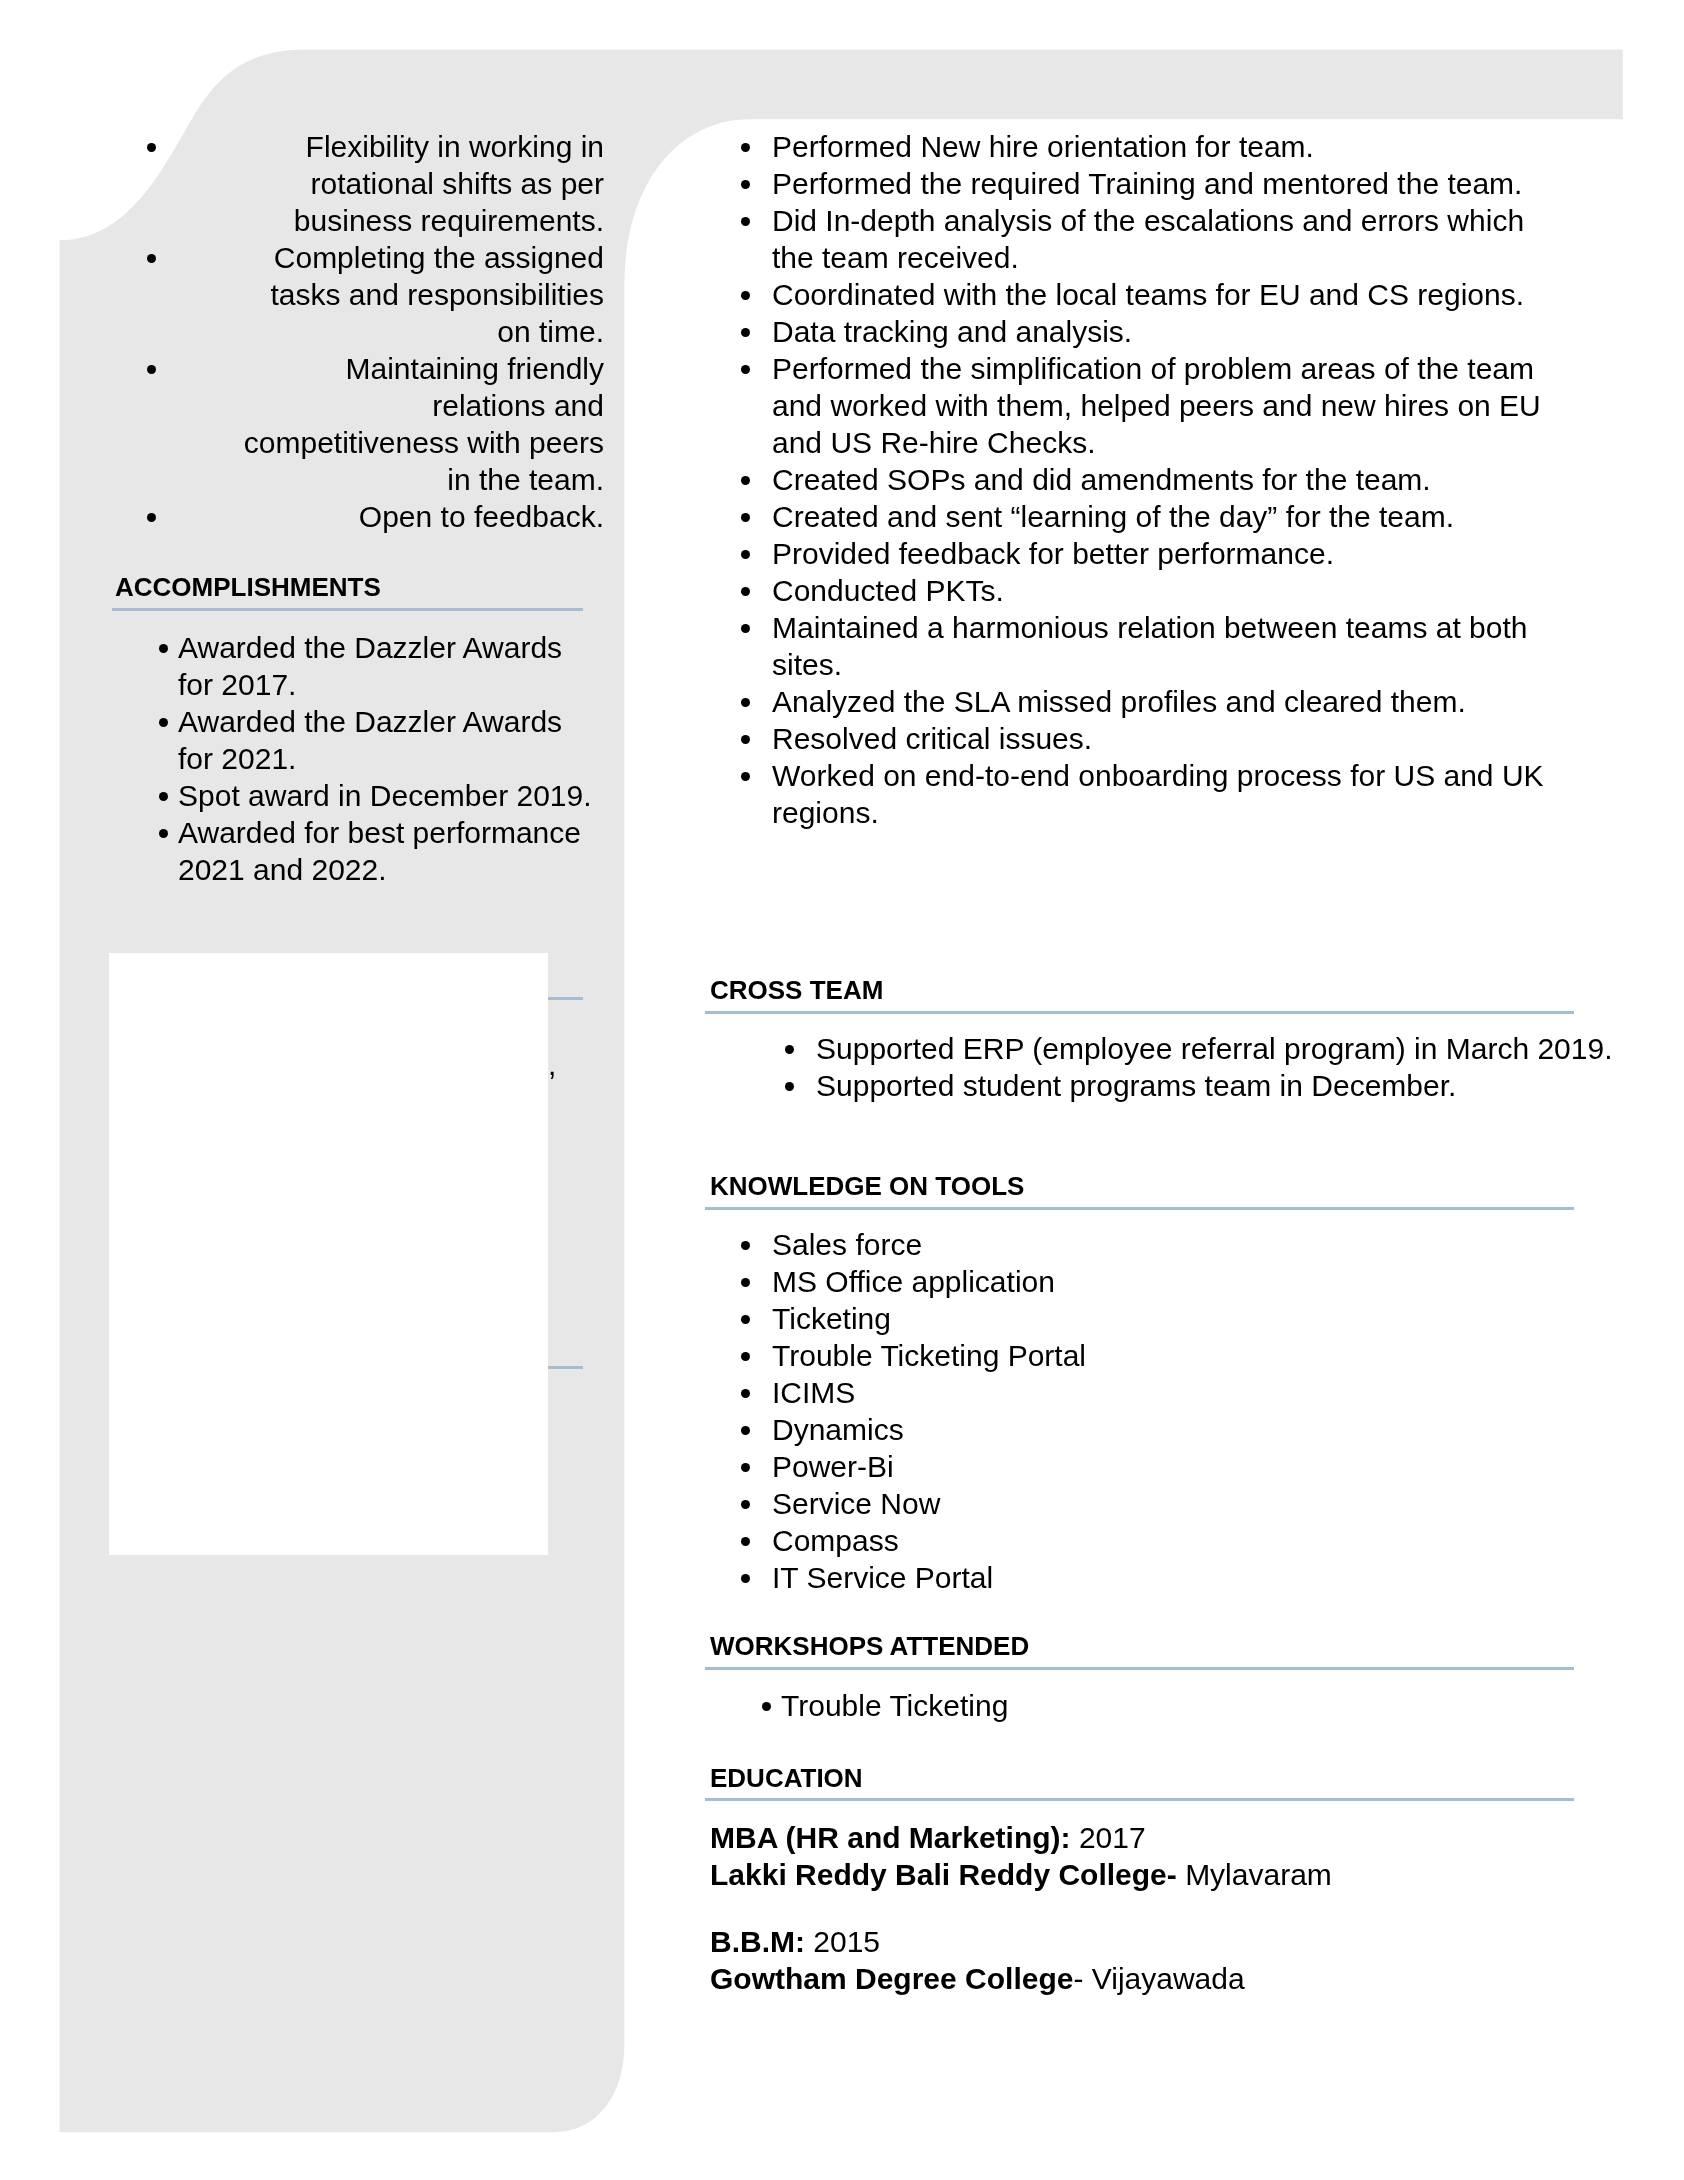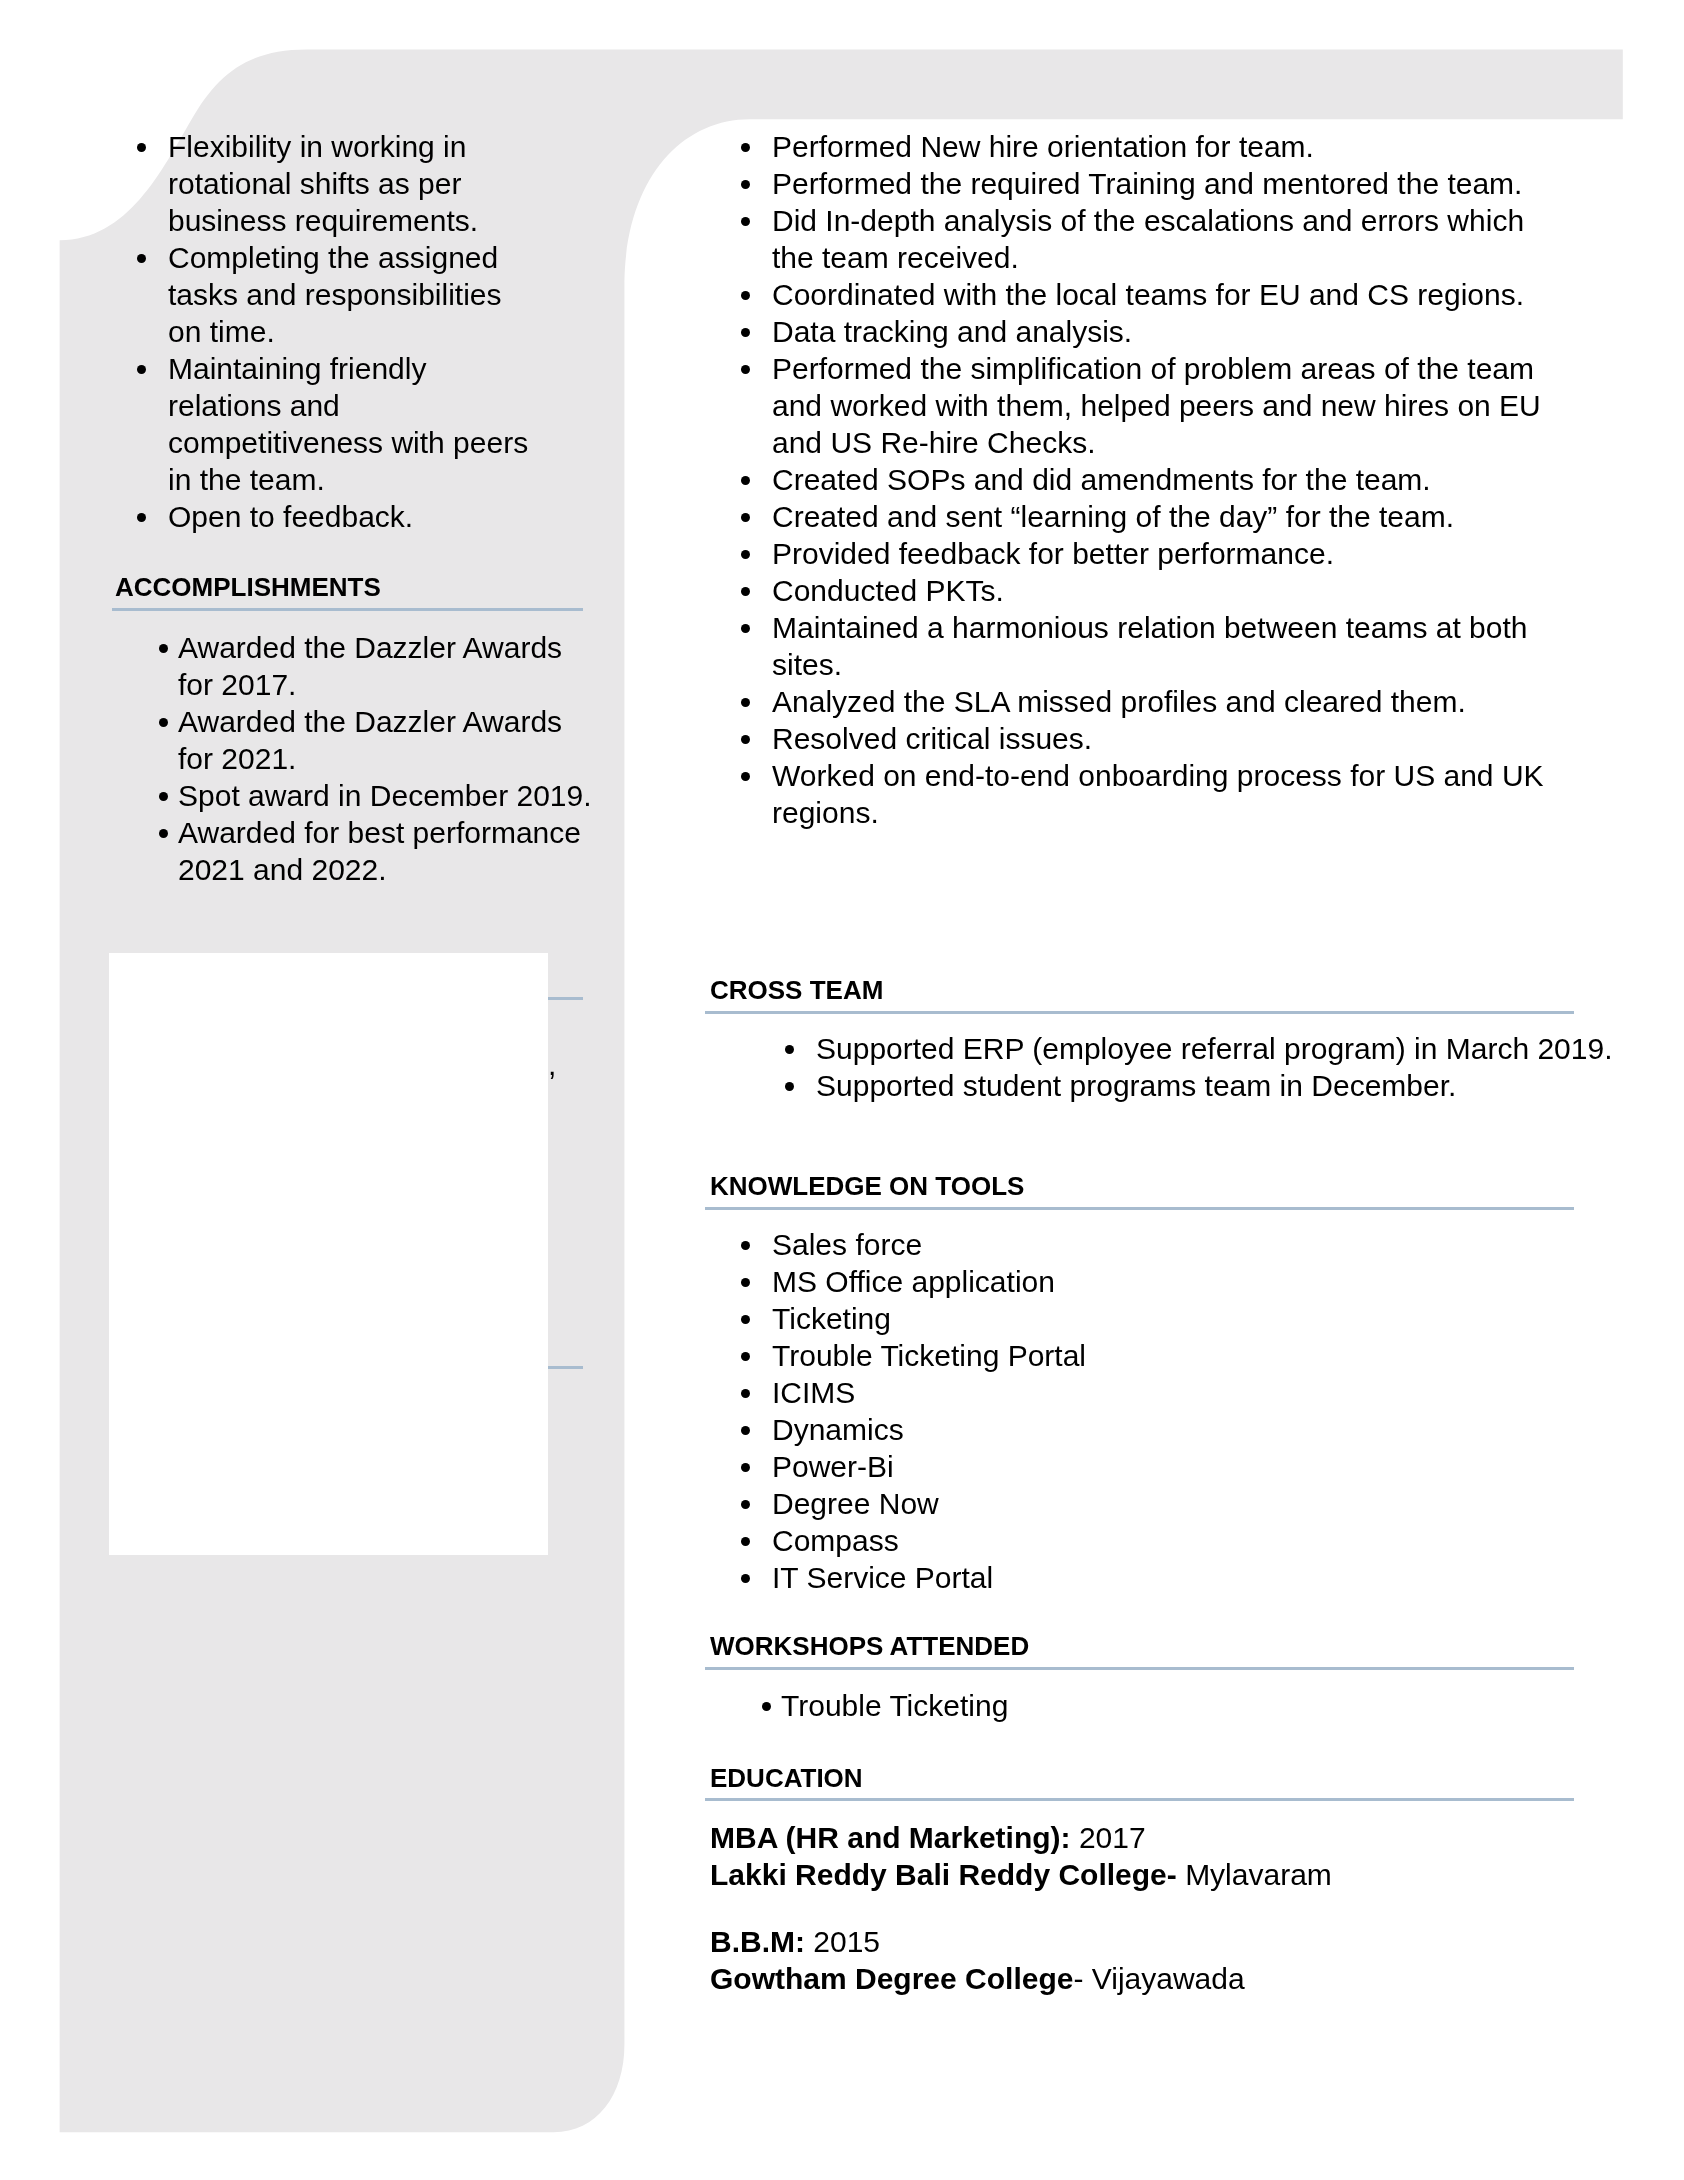--- a/index.html
+++ b/index.html
@@ -26,21 +26,21 @@
        C 255 88, 290 58, 360 58
        L 1905 58
        L 1905 140
        L 880 140
        C 800 140, 735 210, 733 330
        L 733 2400
        C 733 2460, 700 2503, 650 2503
        L 70 2503 Z"></path>
 </svg>
 
-<ul class="bul abs" style="left:168px; top:128px; width:426px;">
+<ul class="bul abs" style="left:178px; top:128px; width:426px;text-align:right;">
   <li><span class="dot"></span><span>Flexibility in working in</span><br><span>rotational shifts as per</span><br><span>business requirements.</span></li>
   <li><span class="dot"></span><span>Completing the assigned</span><br><span>tasks and responsibilities</span><br><span>on time.</span></li>
   <li><span class="dot"></span><span>Maintaining friendly</span><br><span>relations and</span><br><span>competitiveness with peers</span><br><span>in the team.</span></li>
   <li><span class="dot"></span><span>Open to feedback.</span></li>
 </ul>
 
 <div class="abs heading" style="left:115px; top:569px;">ACCOMPLISHMENTS</div>
 <div class="rule" style="left:112px; top:608px; width:471px; height:3.4px;"></div>
 <ul class="bul abs" style="left:178px; top:629px; width:443px;">
   <li><span class="dot" style="left:-19px;"></span><span>Awarded the Dazzler Awards</span><br><span>for 2017.</span></li>
@@ -81,21 +81,21 @@
 <div class="abs heading" style="left:710px; top:1168px;">KNOWLEDGE ON TOOLS</div>
 <div class="rule" style="left:705px; top:1207px; width:869px;"></div>
 <ul class="bul abs" style="left:772px; top:1226px; width:681px;">
   <li><span class="dot"></span><span>Sales force</span></li>
   <li><span class="dot"></span><span>MS Office application</span></li>
   <li><span class="dot"></span><span>Ticketing</span></li>
   <li><span class="dot"></span><span>Trouble Ticketing Portal</span></li>
   <li><span class="dot"></span><span>ICIMS</span></li>
   <li><span class="dot"></span><span>Dynamics</span></li>
   <li><span class="dot"></span><span>Power-Bi</span></li>
-  <li><span class="dot"></span><span>Degree Now</span></li>
+  <li><span class="dot"></span><span>Service Now</span></li>
   <li><span class="dot"></span><span>Compass</span></li>
   <li><span class="dot"></span><span>IT Service Portal</span></li>
 </ul>
 
 <div class="abs heading" style="left:710px; top:1628px;">WORKSHOPS ATTENDED</div>
 <div class="rule" style="left:705px; top:1667px; width:869px;"></div>
 <ul class="bul abs" style="left:772px; top:1687px; width:681px;margin-left:9px;">
   <li><span class="dot" style="left:-19px;"></span><span>Trouble Ticketing</span></li>
 </ul>
 

